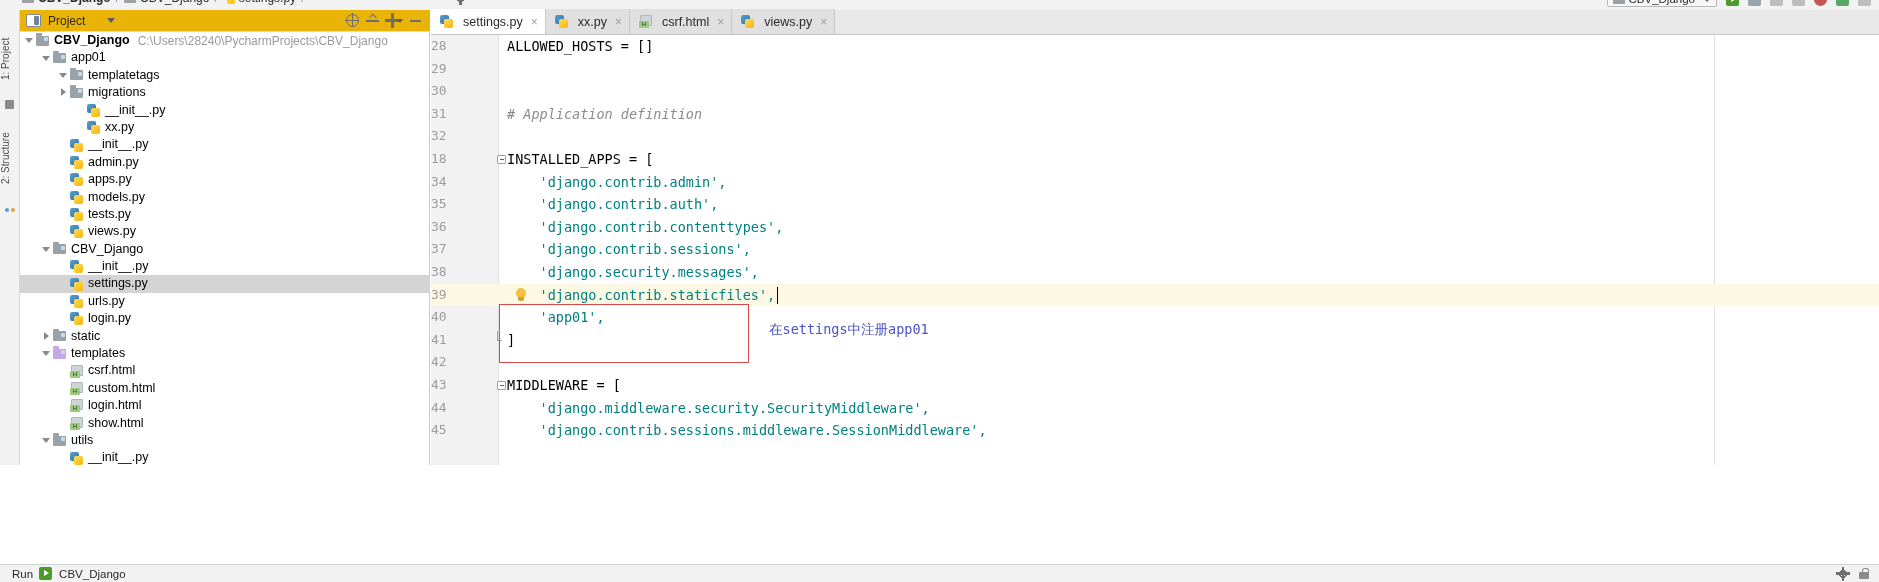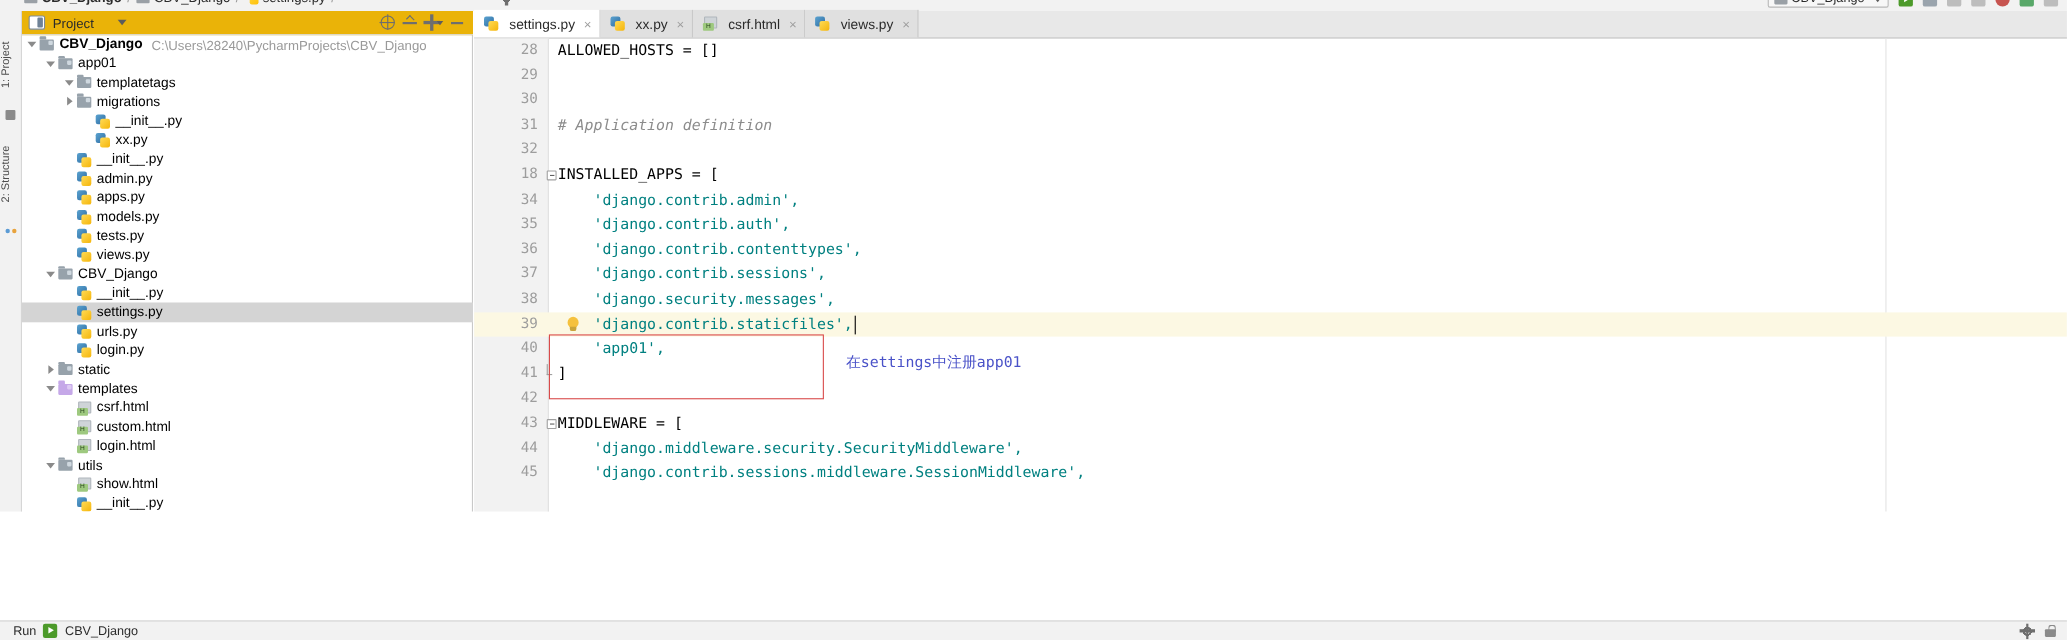--- a/index.html
+++ b/index.html
@@ -242,21 +242,21 @@
   .codepane{
     position:absolute; left:0; top:25px; right:0; bottom:0;
     overflow:hidden;
     font-family:"DejaVu Sans Mono", monospace; font-size:13.5px;
   }
   .crow{
     position:relative; height:22.6px; line-height:22.6px; white-space:pre;
   }
   .crow.hl{ background:#fcf8e3; }
   .clineno{
-    position:absolute; left:0; width:58px; text-align:right;
+    position:absolute; left:0; width:58px; text-align:left;
     color:#9d9d9d; font-size:13px;
   }
   .ccode{
     position:absolute; left:76px; color:#000000;
   }
   .fold{
     position:absolute; left:66px; top:7.5px; width:9px;height:9px;
     border:1px solid #a0a0a0; background:#ffffff; border-radius:1px;
   }
   .fold:after{
@@ -543,29 +543,29 @@
       <div class="tnode ind2">
         <span class="twist"></span>
         <span class="html-file"></span>
         <span class="tlabel">custom.html</span>
       </div>
       <div class="tnode ind2">
         <span class="twist"></span>
         <span class="html-file"></span>
         <span class="tlabel">login.html</span>
       </div>
+      <div class="tnode ind2">
+        <span class="twist"></span>
+        <span class="html-file"></span>
+        <span class="tlabel">show.html</span>
+      </div>
       <div class="tnode ind1">
         <span class="twist open"></span>
         <span class="folder-ic"></span>
         <span class="tlabel">utils</span>
-      </div>
-      <div class="tnode ind2">
-        <span class="twist"></span>
-        <span class="html-file"></span>
-        <span class="tlabel">show.html</span>
       </div>
       <div class="tnode ind2">
         <span class="twist"></span>
         <span class="py-file"></span>
         <span class="tlabel">__init__.py</span>
       </div>
     </div>
 </div>
 
 <div class="editor-area">

